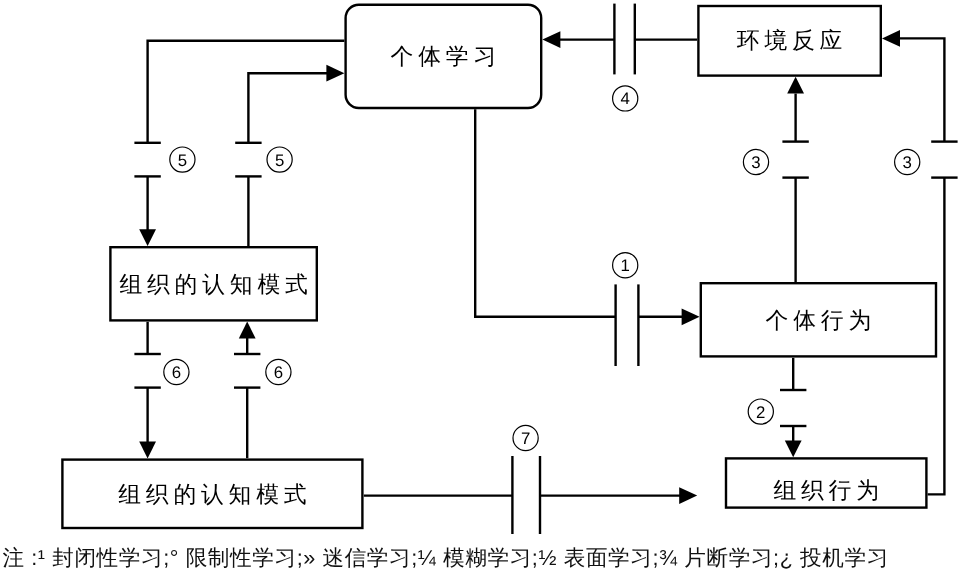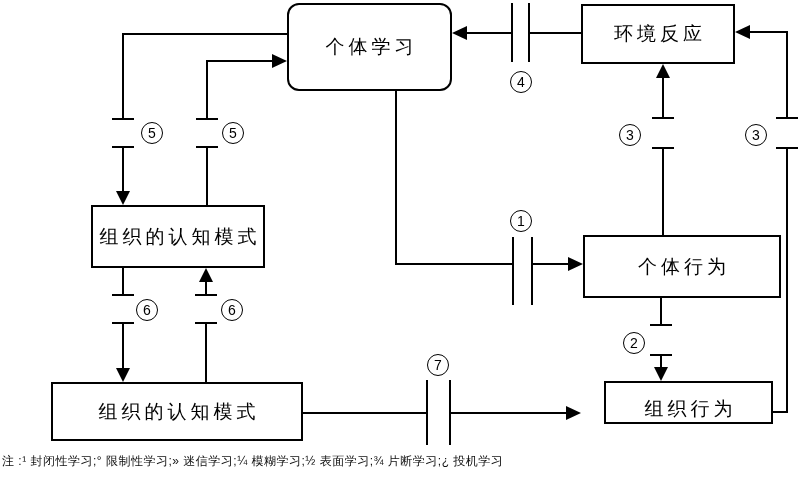--- a/index.html
+++ b/index.html
@@ -50,21 +50,21 @@
     font-size: 14px;
     color: #000000;
     z-index: 3;
   }
   #footnote {
     position: absolute;
     left: 2px;
     top: 453px;
     width: 806px;
     color: #111111;
-    font-size: 12px;
+    font-size: 18px;
     letter-spacing: 0.5px;
     white-space: nowrap;
     z-index: 2;
   }
 </style>
 </head>
 <body>
 
 <div id="stage">
 

